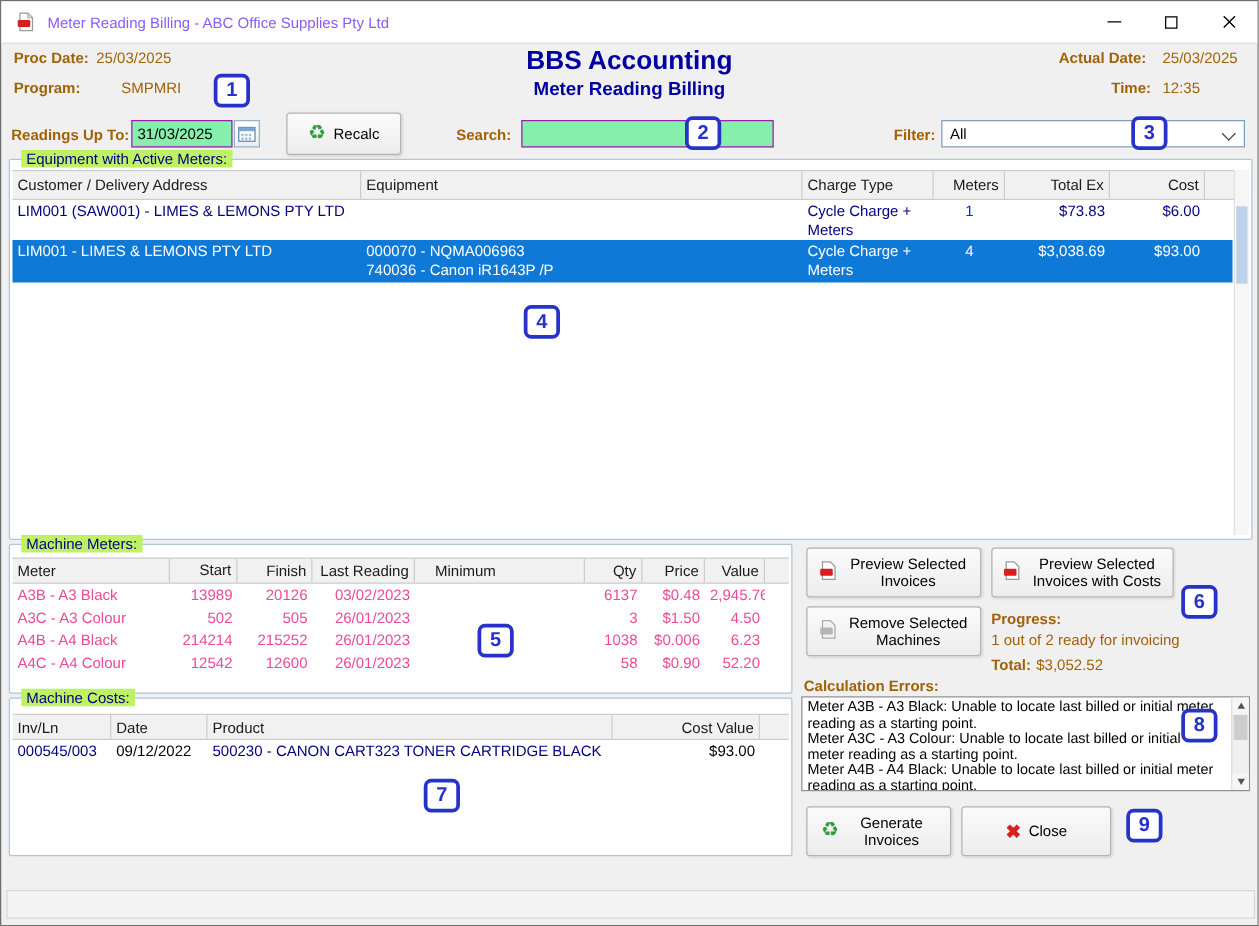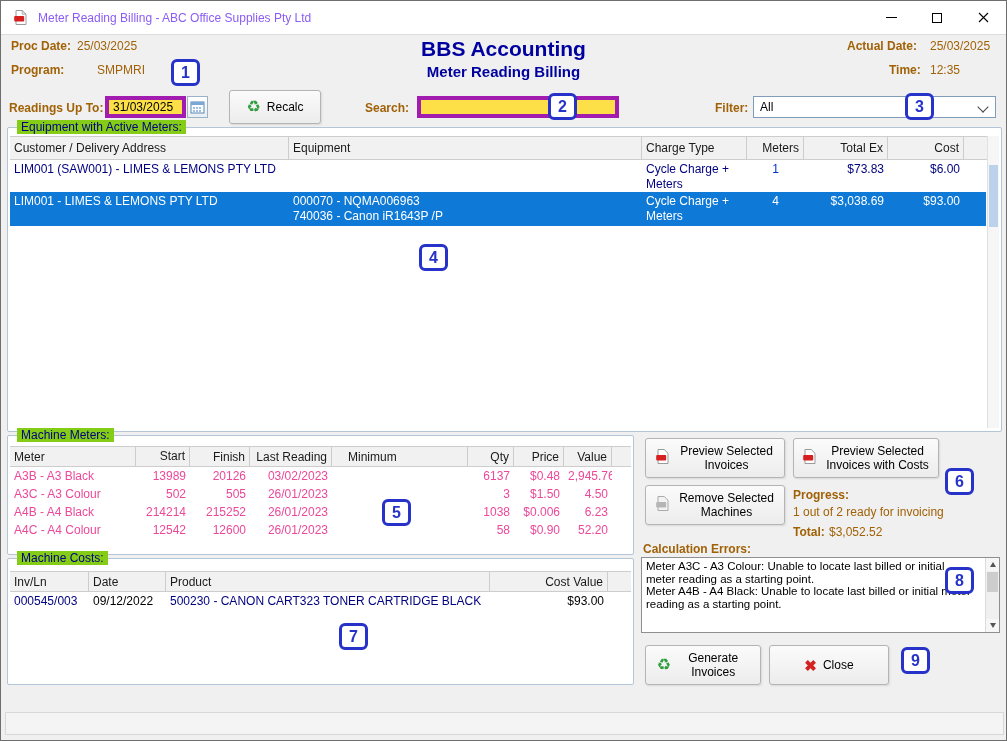--- a/index.html
+++ b/index.html
@@ -13,32 +13,32 @@
   .app-icon{margin-left:11px;width:17px;height:17px;flex:0 0 auto;}
   .title-text{margin-left:9px;font-size:12px;color:#8b5cf6;}
   .win-btns{margin-left:auto;display:flex;height:100%;}
   .win-btn{width:46px;height:100%;display:flex;align-items:center;justify-content:center;cursor:default;}
   .glyph-min{width:11px;height:1px;background:#000;}
   .glyph-max{width:10px;height:10px;border:1px solid #000;box-sizing:border-box;}
   
   .main-title{position:absolute;left:0;right:0;top:36px;text-align:center;font-size:21px;font-weight:bold;color:#0000a0;}
   .sub-title{position:absolute;left:0;right:0;top:62px;text-align:center;font-size:15px;font-weight:bold;color:#0000a0;}
   
-  .txt-input{position:absolute;height:22px;border:4px solid #a21caf;background:#fde047;font-family:"Liberation Sans",sans-serif;font-size:12px;padding:0 4px;box-sizing:border-box;}
+  .txt-input{position:absolute;height:22px;border:1px solid #a21caf;background:#86efac;font-family:"Liberation Sans",sans-serif;font-size:12px;padding:0 4px;box-sizing:border-box;}
   .combo{position:absolute;height:22px;border:1px solid #7f9db9;background:#fff;font-size:12px;box-sizing:border-box;display:flex;align-items:center;padding:0 6px;}
   .combo .chev{position:absolute;right:8px;top:6px;width:7px;height:7px;border-right:1.6px solid #444;border-bottom:1.6px solid #444;transform:rotate(45deg);}
   .mini-btn{position:absolute;height:22px;width:21px;border:1px solid #9ab1c6;background:linear-gradient(#ffffff,#e8eef5);display:flex;align-items:center;justify-content:center;box-sizing:border-box;}
   
   .btn{position:absolute;background:linear-gradient(#fbfbfb,#ececec);border:1px solid #b4b4b4;border-radius:3px;display:flex;align-items:center;justify-content:center;gap:6px;font-size:12px;color:#000;box-sizing:border-box;box-shadow:1px 1px 2px rgba(0,0,0,0.10);padding:2px 6px;}
   .btn .btxt{text-align:center;line-height:1.2;}
   .ico-recycle{color:#2f9e3f;font-size:16px;line-height:16px;}
   .ico-x{color:#d42121;font-size:15px;font-weight:bold;line-height:15px;}
   
   .grp{position:absolute;background:#fff;border:1px solid #b3c5d6;border-radius:2px;box-sizing:border-box;}
-  .grp-label{position:absolute;top:-8px;left:9px;background:#84cc16;padding:0 4px;font-size:12px;color:#000080;white-space:nowrap;}
+  .grp-label{position:absolute;top:-8px;left:9px;background:#bef264;padding:0 4px;font-size:12px;color:#000080;white-space:nowrap;}
   
   .thead{position:absolute;background:#f1f1f1;border-top:1px solid #cdcdcd;border-bottom:1px solid #cdcdcd;box-sizing:border-box;}
   .th{position:absolute;top:0;bottom:0;border-right:1px solid #cdcdcd;font-size:12px;color:#1a1a1a;padding:4px 4px 0 4px;box-sizing:border-box;white-space:nowrap;overflow:hidden;}
   .th.r{text-align:right;}
   .trow{position:absolute;box-sizing:border-box;}
   .td{position:absolute;top:2px;bottom:0;font-size:12px;padding:0 4px;box-sizing:border-box;overflow:hidden;}
   .td.r{text-align:right;}
   .td.c{text-align:center;}
   .navy .td{color:#000080;}
   .redrow .td{color:#ec4899;}
@@ -262,20 +262,21 @@
   </div>
 
   <span class="abs t12 b" style="left:792px;top:487px;">Progress:</span>
   <span class="abs t12" style="left:792px;top:504px;">1 out of 2 ready for invoicing</span>
   <span class="abs t12 b" style="left:792px;top:524px;">Total:</span>
   <span class="abs t12" style="left:828px;top:524px;">$3,052.52</span>
 
   <span class="abs t12 b" style="left:642px;top:541px;">Calculation Errors:</span>
   <div class="err-box">
     <div class="err-text">
+      <div>Meter A3B - A3 Black: Unable to locate last billed or initial meter reading as a starting point.</div>
       <div>Meter A3C - A3 Colour: Unable to locate last billed or initial meter reading as a starting point.</div>
       <div>Meter A4B - A4 Black: Unable to locate last billed or initial meter reading as a starting point.</div>
     </div>
     <div class="sb">
       <div class="sb-btn" style="top:0;">
           <span class="tri-up"></span>
         </div>
       <div class="sb-thumb"></div>
       <div class="sb-btn" style="bottom:0;">
           <span class="tri-dn"></span>

